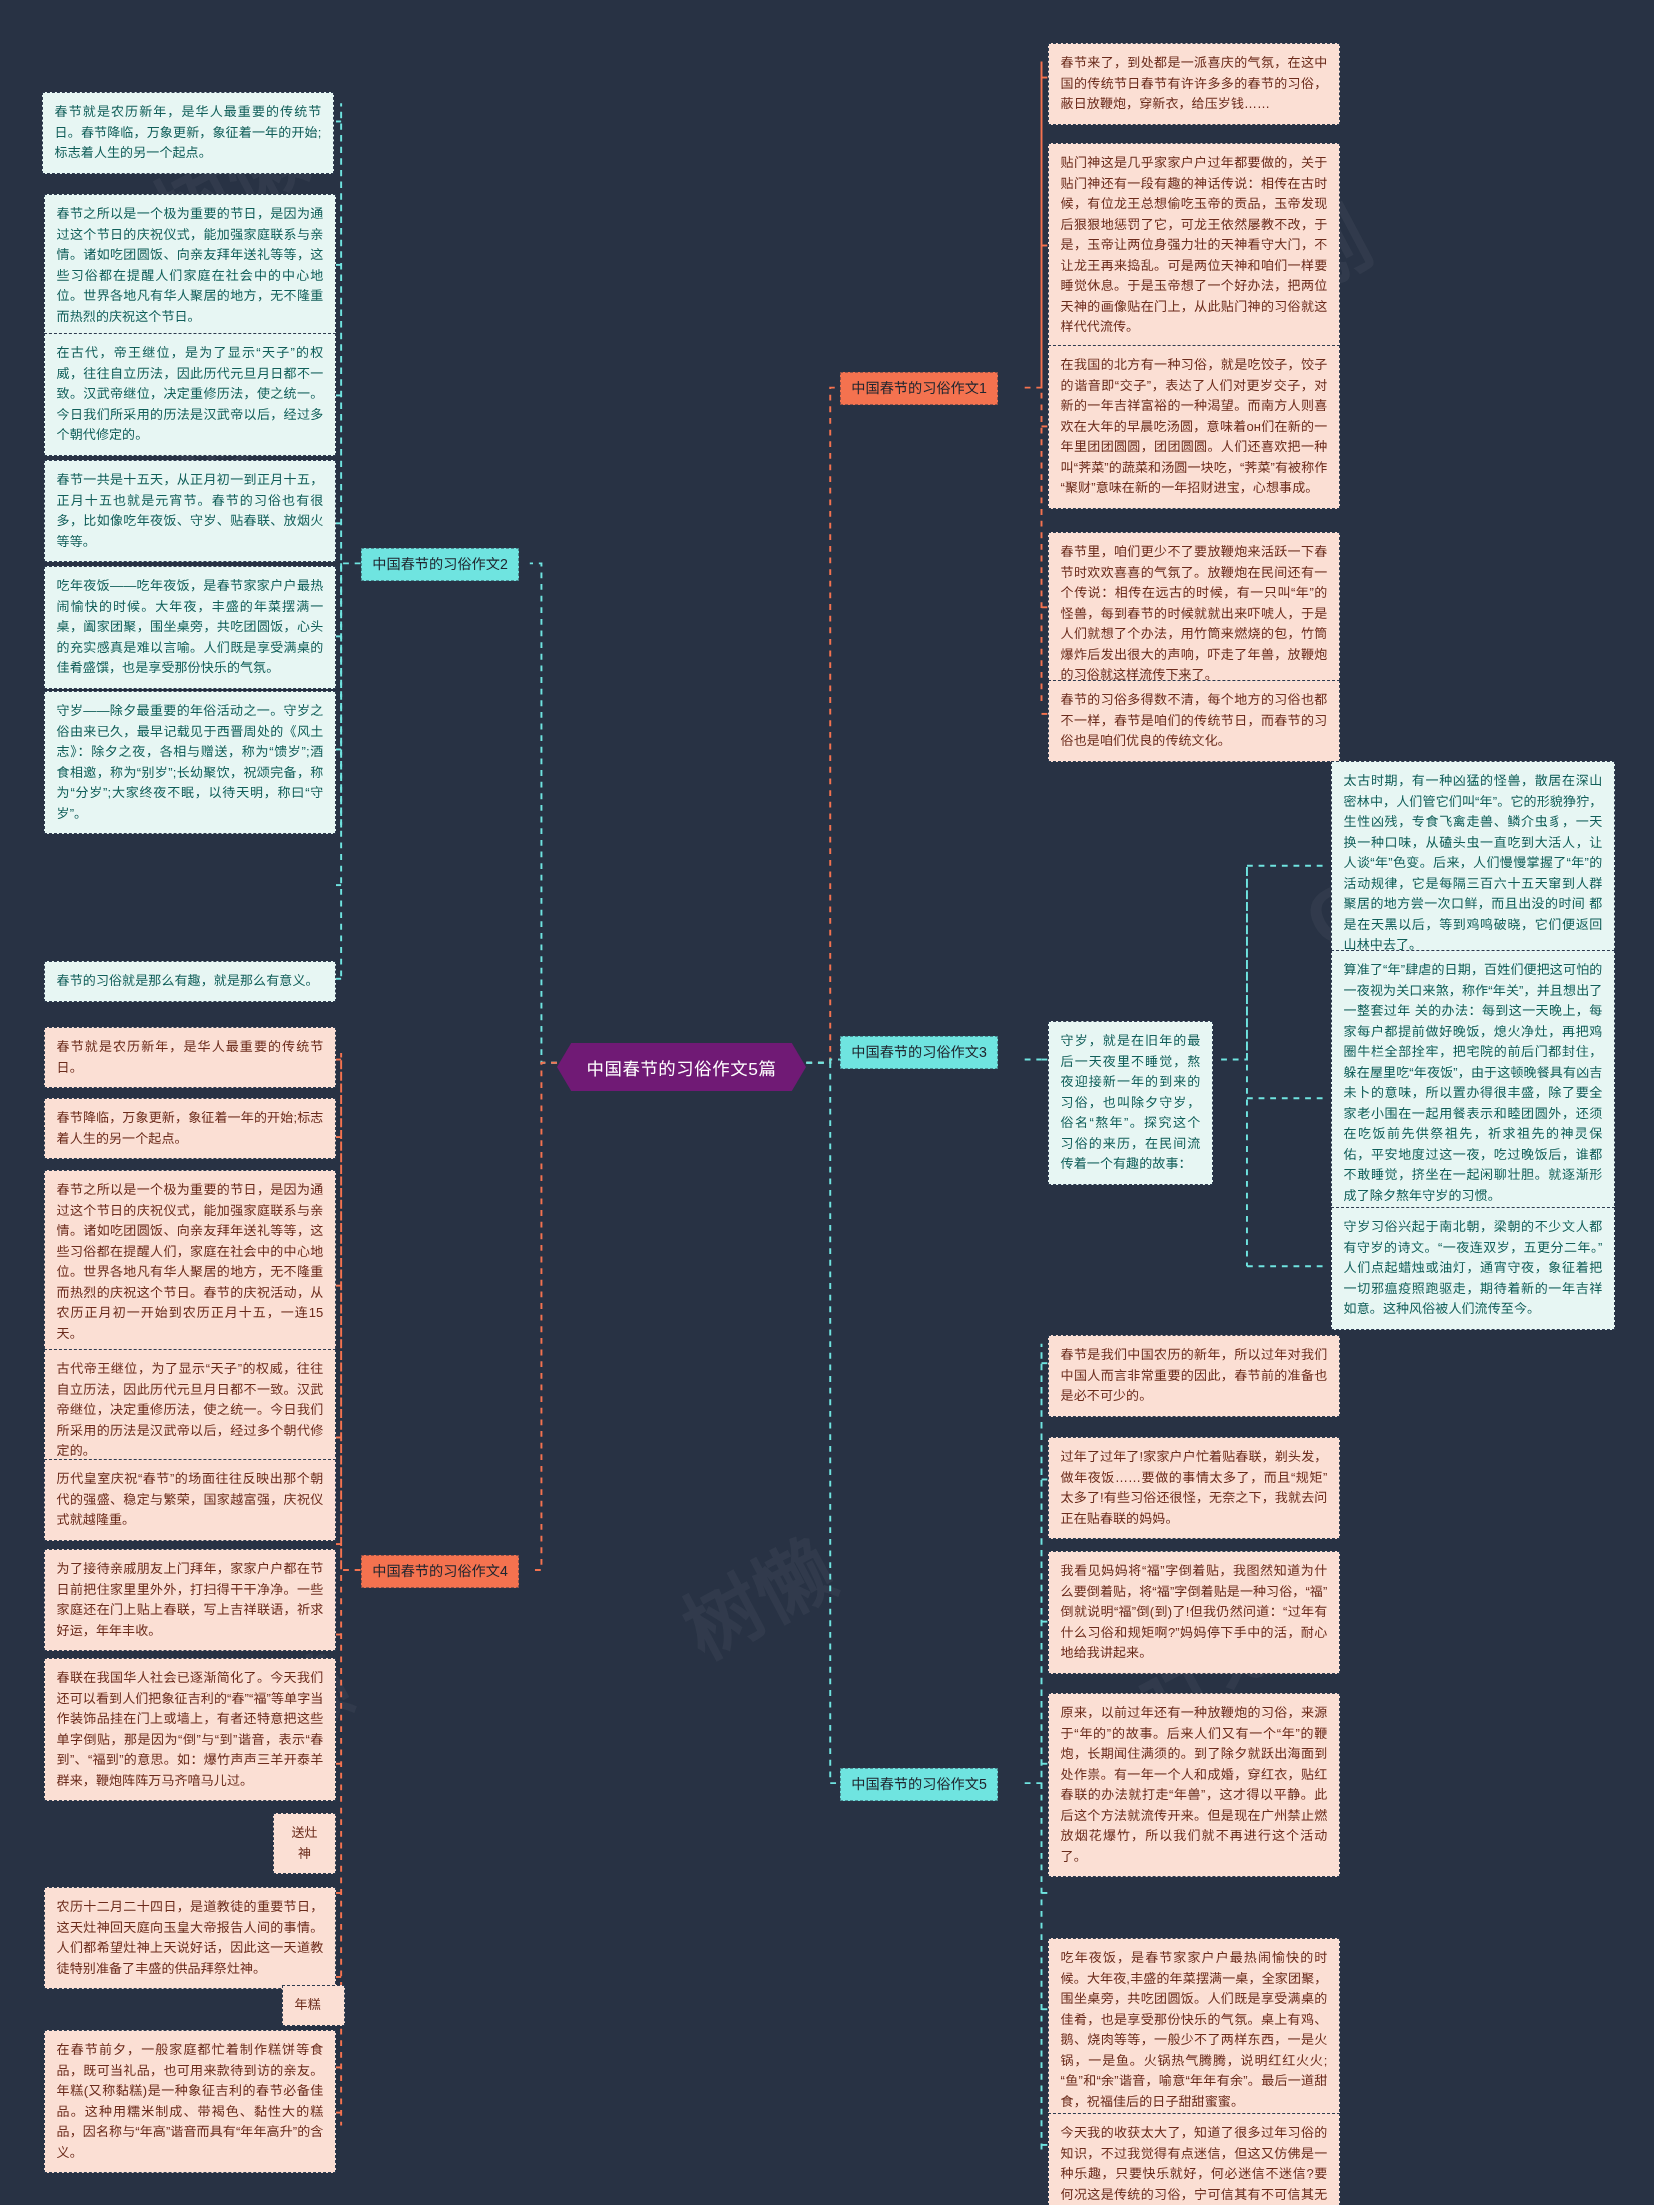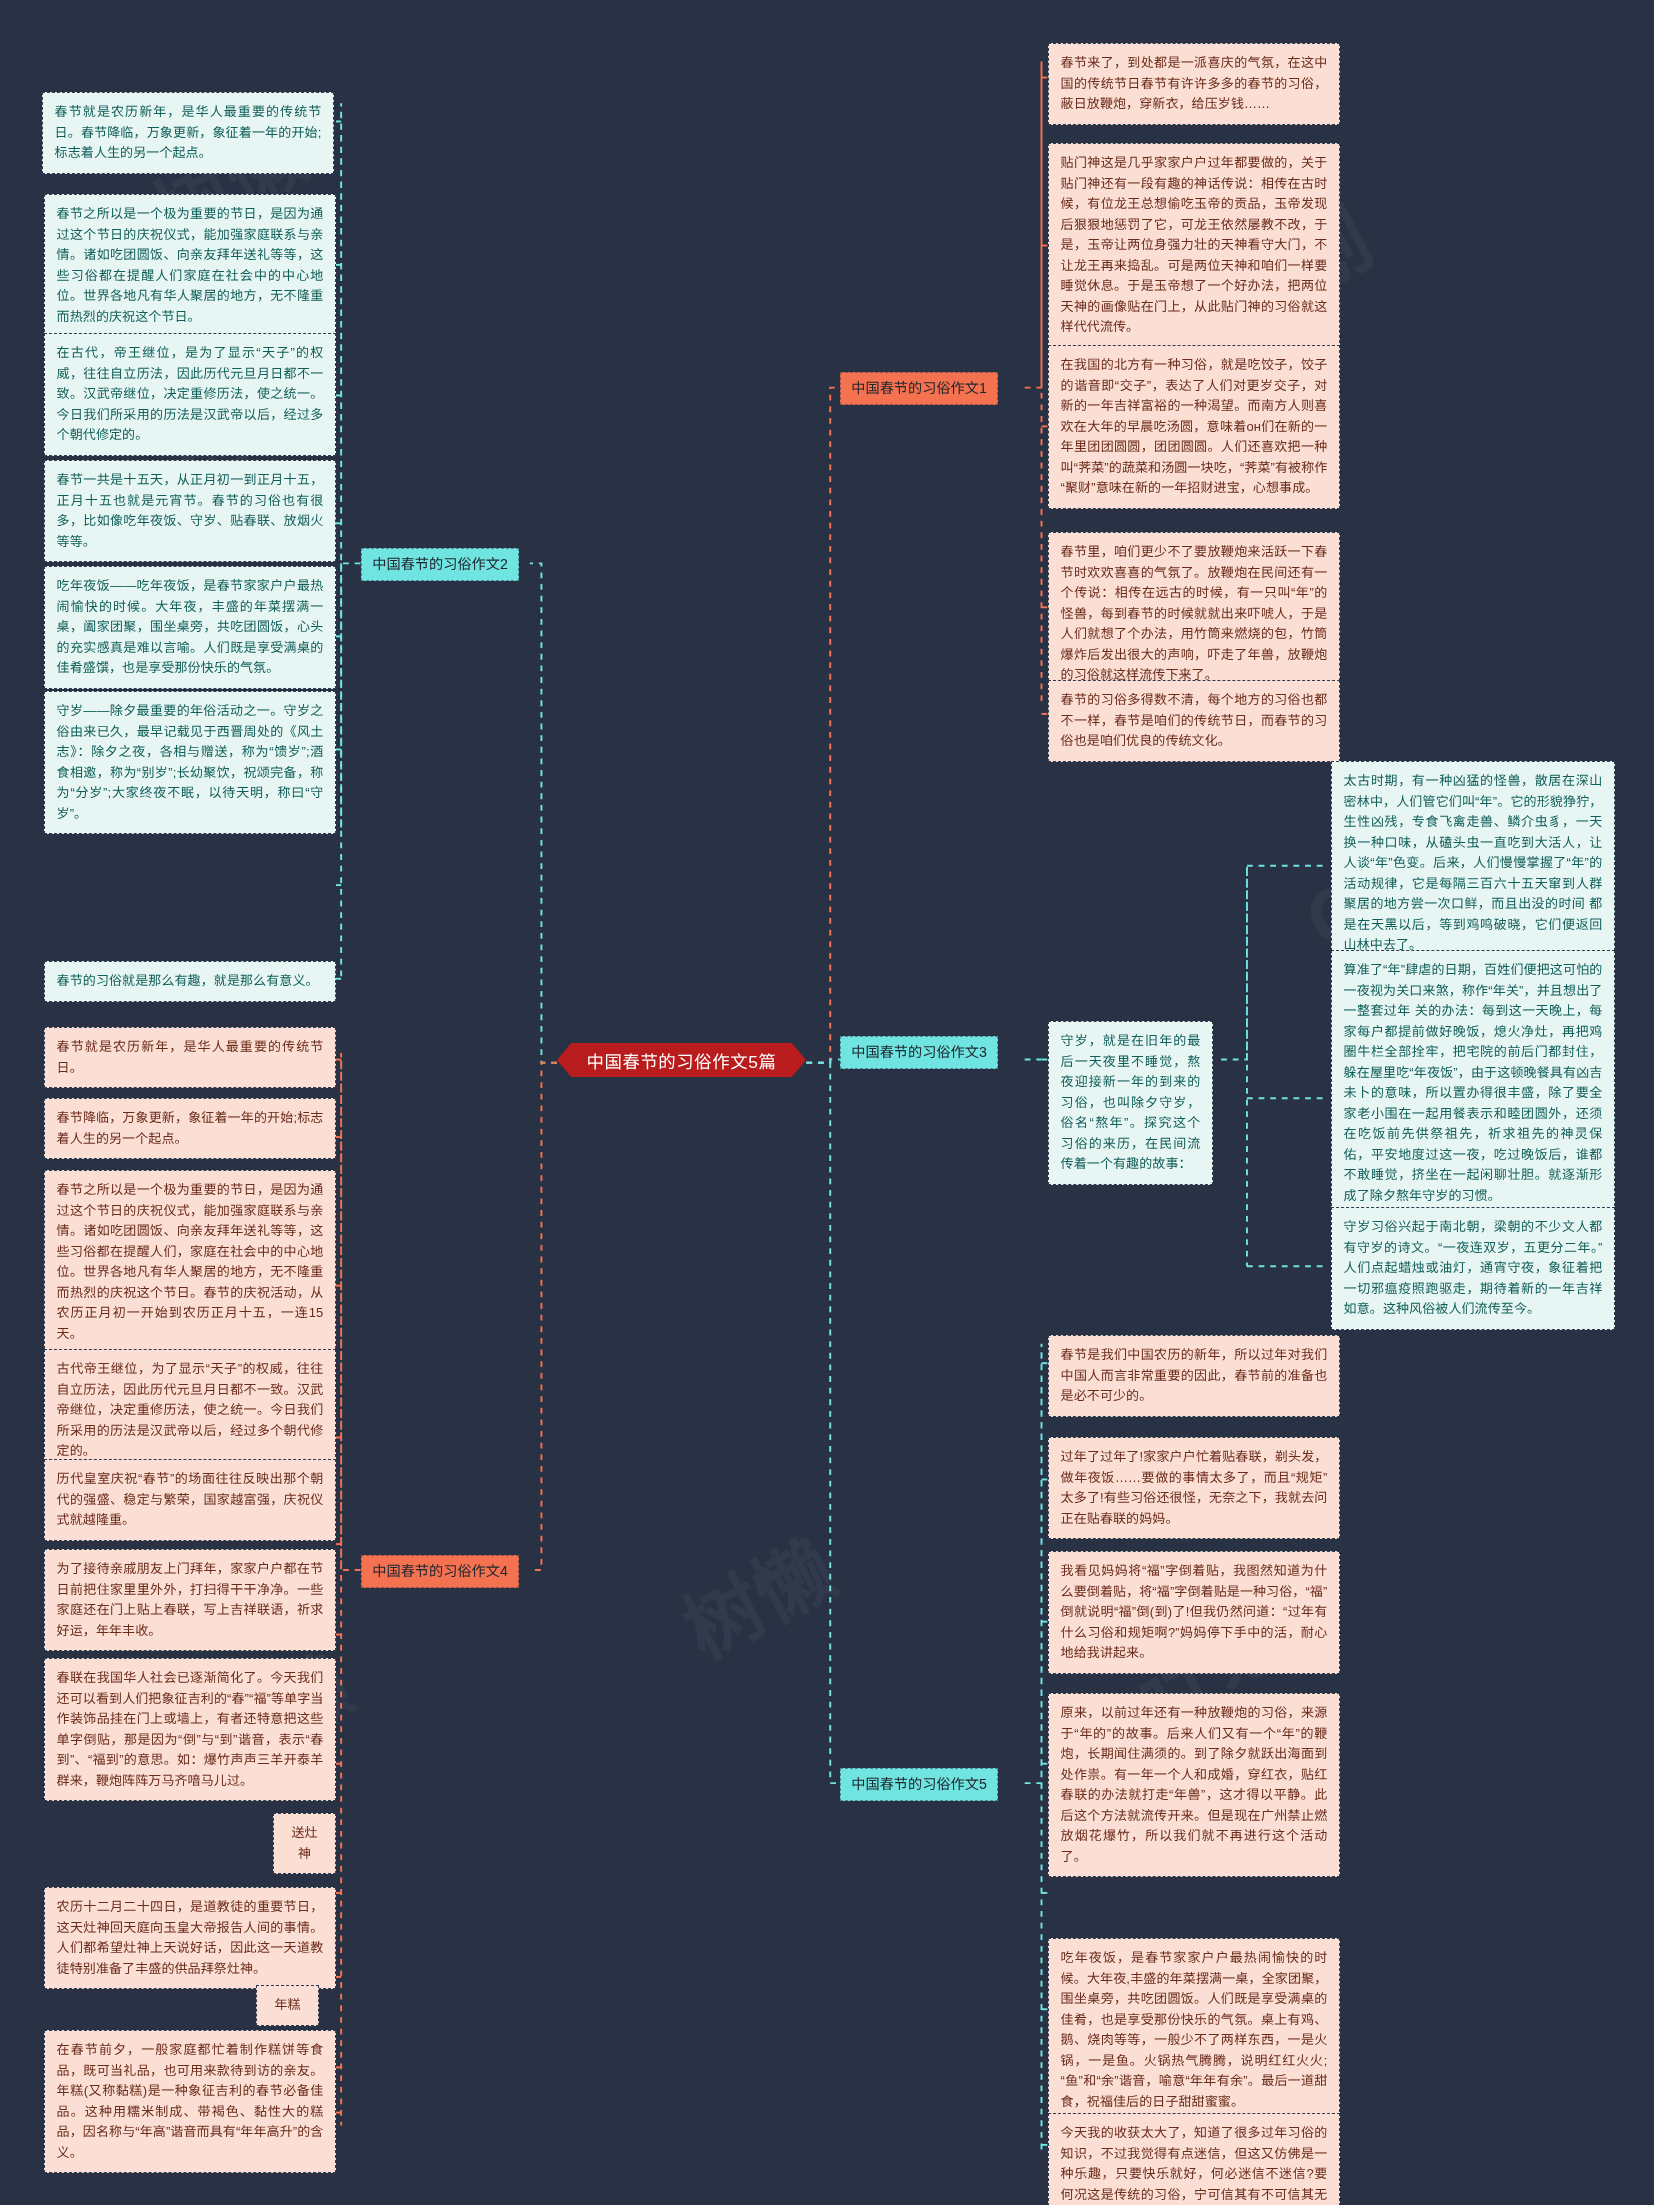--- a/index.html
+++ b/index.html
@@ -54,22 +54,22 @@
     color: #20262f;
     text-align: center;
   }
   .branch-cyan { background: #6fe4e0; }
   .branch-orange { background: #f4724f; }
 
   
   #root {
     position: absolute;
     left: 557px; top: 1043px;
-    width: 249px; height: 34px;
-    background: #b91c1c;
+    width: 249px; height: 48px;
+    background: #701a75;
     color: #ffffff;
     font-size: 17.4px;
     display: flex;
     align-items: center;
     justify-content: center;
     letter-spacing: 0.6px;
     clip-path: polygon(14.2px 0, calc(100% - 14.2px) 0, 100% 50%, calc(100% - 14.2px) 100%, 14.2px 100%, 0 50%);
   }
   
   .wm {
@@ -188,21 +188,21 @@
 
   <div class="node leaf-pink" style="left:44px; top:1098px; width:292px;">春节降临，万象更新，象征着一年的开始;标志着人生的另一个起点。</div>
   <div class="node leaf-pink" style="left:44px; top:1027px; width:292px;">春节就是农历新年，是华人最重要的传统节日。</div>
   <div class="node leaf-pink" style="left:44px; top:1170px; width:292px;">春节之所以是一个极为重要的节日，是因为通过这个节日的庆祝仪式，能加强家庭联系与亲情。诸如吃团圆饭、向亲友拜年送礼等等，这些习俗都在提醒人们，家庭在社会中的中心地位。世界各地凡有华人聚居的地方，无不隆重而热烈的庆祝这个节日。春节的庆祝活动，从农历正月初一开始到农历正月十五，一连15天。</div>
   <div class="node leaf-pink" style="left:44px; top:1349px; width:292px;">古代帝王继位，为了显示“天子”的权威，往往自立历法，因此历代元旦月日都不一致。汉武帝继位，决定重修历法，使之统一。今日我们所采用的历法是汉武帝以后，经过多个朝代修定的。</div>
   <div class="node leaf-pink" style="left:44px; top:1459px; width:292px;">历代皇室庆祝“春节”的场面往往反映出那个朝代的强盛、稳定与繁荣，国家越富强，庆祝仪式就越隆重。</div>
   <div class="node leaf-pink" style="left:44px; top:1549px; width:292px;">为了接待亲戚朋友上门拜年，家家户户都在节日前把住家里里外外，打扫得干干净净。一些家庭还在门上贴上春联，写上吉祥联语，祈求好运，年年丰收。</div>
   <div class="node leaf-pink" style="left:44px; top:1658px; width:292px;">春联在我国华人社会已逐渐简化了。今天我们还可以看到人们把象征吉利的“春”“福”等单字当作装饰品挂在门上或墙上，有者还特意把这些单字倒贴，那是因为“倒”与“到”谐音，表示“春到”、“福到”的意思。如：爆竹声声三羊开泰羊群来，鞭炮阵阵万马齐喑马儿过。</div>
   <div class="node leaf-pink" style="left:273px; top:1813px; width:63px; text-align:center;">送灶神</div>
   <div class="node leaf-pink" style="left:44px; top:1887px; width:292px;">农历十二月二十四日，是道教徒的重要节日，这天灶神回天庭向玉皇大帝报告人间的事情。人们都希望灶神上天说好话，因此这一天道教徒特别准备了丰盛的供品拜祭灶神。</div>
-  <div class="node leaf-pink" style="left:256px; top:1985px; width:63px; text-align:center;">年糕</div>
+  <div class="node leaf-pink" style="left:282px; top:1985px; width:63px; ">年糕</div>
   <div class="node leaf-pink" style="left:44px; top:2030px; width:292px;">在春节前夕，一般家庭都忙着制作糕饼等食品，既可当礼品，也可用来款待到访的亲友。年糕(又称黏糕)是一种象征吉利的春节必备佳品。这种用糯米制成、带褐色、黏性大的糕品，因名称与“年高”谐音而具有“年年高升”的含义。</div>
 
   <div class="node leaf-pink" style="left:1048px; top:43px; width:292px;">春节来了，到处都是一派喜庆的气氛，在这中国的传统节日春节有许许多多的春节的习俗，蔽日放鞭炮，穿新衣，给压岁钱……</div>
   <div class="node leaf-pink" style="left:1048px; top:143px; width:292px;">贴门神这是几乎家家户户过年都要做的，关于贴门神还有一段有趣的神话传说：相传在古时候，有位龙王总想偷吃玉帝的贡品，玉帝发现后狠狠地惩罚了它，可龙王依然屡教不改，于是，玉帝让两位身强力壮的天神看守大门，不让龙王再来捣乱。可是两位天神和咱们一样要睡觉休息。于是玉帝想了一个好办法，把两位天神的画像贴在门上，从此贴门神的习俗就这样代代流传。</div>
   <div class="node leaf-pink" style="left:1048px; top:345px; width:292px;">在我国的北方有一种习俗，就是吃饺子，饺子的谐音即“交子”，表达了人们对更岁交子，对新的一年吉祥富裕的一种渴望。而南方人则喜欢在大年的早晨吃汤圆，意味着он们在新的一年里团团圆圆，团团圆圆。人们还喜欢把一种叫“荠菜”的蔬菜和汤圆一块吃，“荠菜”有被称作“聚财”意味在新的一年招财进宝，心想事成。</div>
   <div class="node leaf-pink" style="left:1048px; top:532px; width:292px;">春节里，咱们更少不了要放鞭炮来活跃一下春节时欢欢喜喜的气氛了。放鞭炮在民间还有一个传说：相传在远古的时候，有一只叫“年”的怪兽，每到春节的时候就就出来吓唬人，于是人们就想了个办法，用竹筒来燃烧的包，竹筒爆炸后发出很大的声响，吓走了年兽，放鞭炮的习俗就这样流传下来了。</div>
   <div class="node leaf-pink" style="left:1048px; top:680px; width:292px;">春节的习俗多得数不清，每个地方的习俗也都不一样，春节是咱们的传统节日，而春节的习俗也是咱们优良的传统文化。</div>
 
   <div class="node leaf-cyan" style="left:1048px; top:1021px; width:165px;">守岁，就是在旧年的最后一天夜里不睡觉，熬夜迎接新一年的到来的习俗，也叫除夕守岁，俗名“熬年”。探究这个习俗的来历，在民间流传着一个有趣的故事：</div>
   <div class="node leaf-cyan" style="left:1331px; top:761px; width:284px;">太古时期，有一种凶猛的怪兽，散居在深山密林中，人们管它们叫“年”。它的形貌狰狞，生性凶残，专食飞禽走兽、鳞介虫豸，一天换一种口味，从磕头虫一直吃到大活人，让人谈“年”色变。后来，人们慢慢掌握了“年”的活动规律，它是每隔三百六十五天窜到人群聚居的地方尝一次口鲜，而且出没的时间 都是在天黑以后，等到鸡鸣破晓，它们便返回山林中去了。</div>

